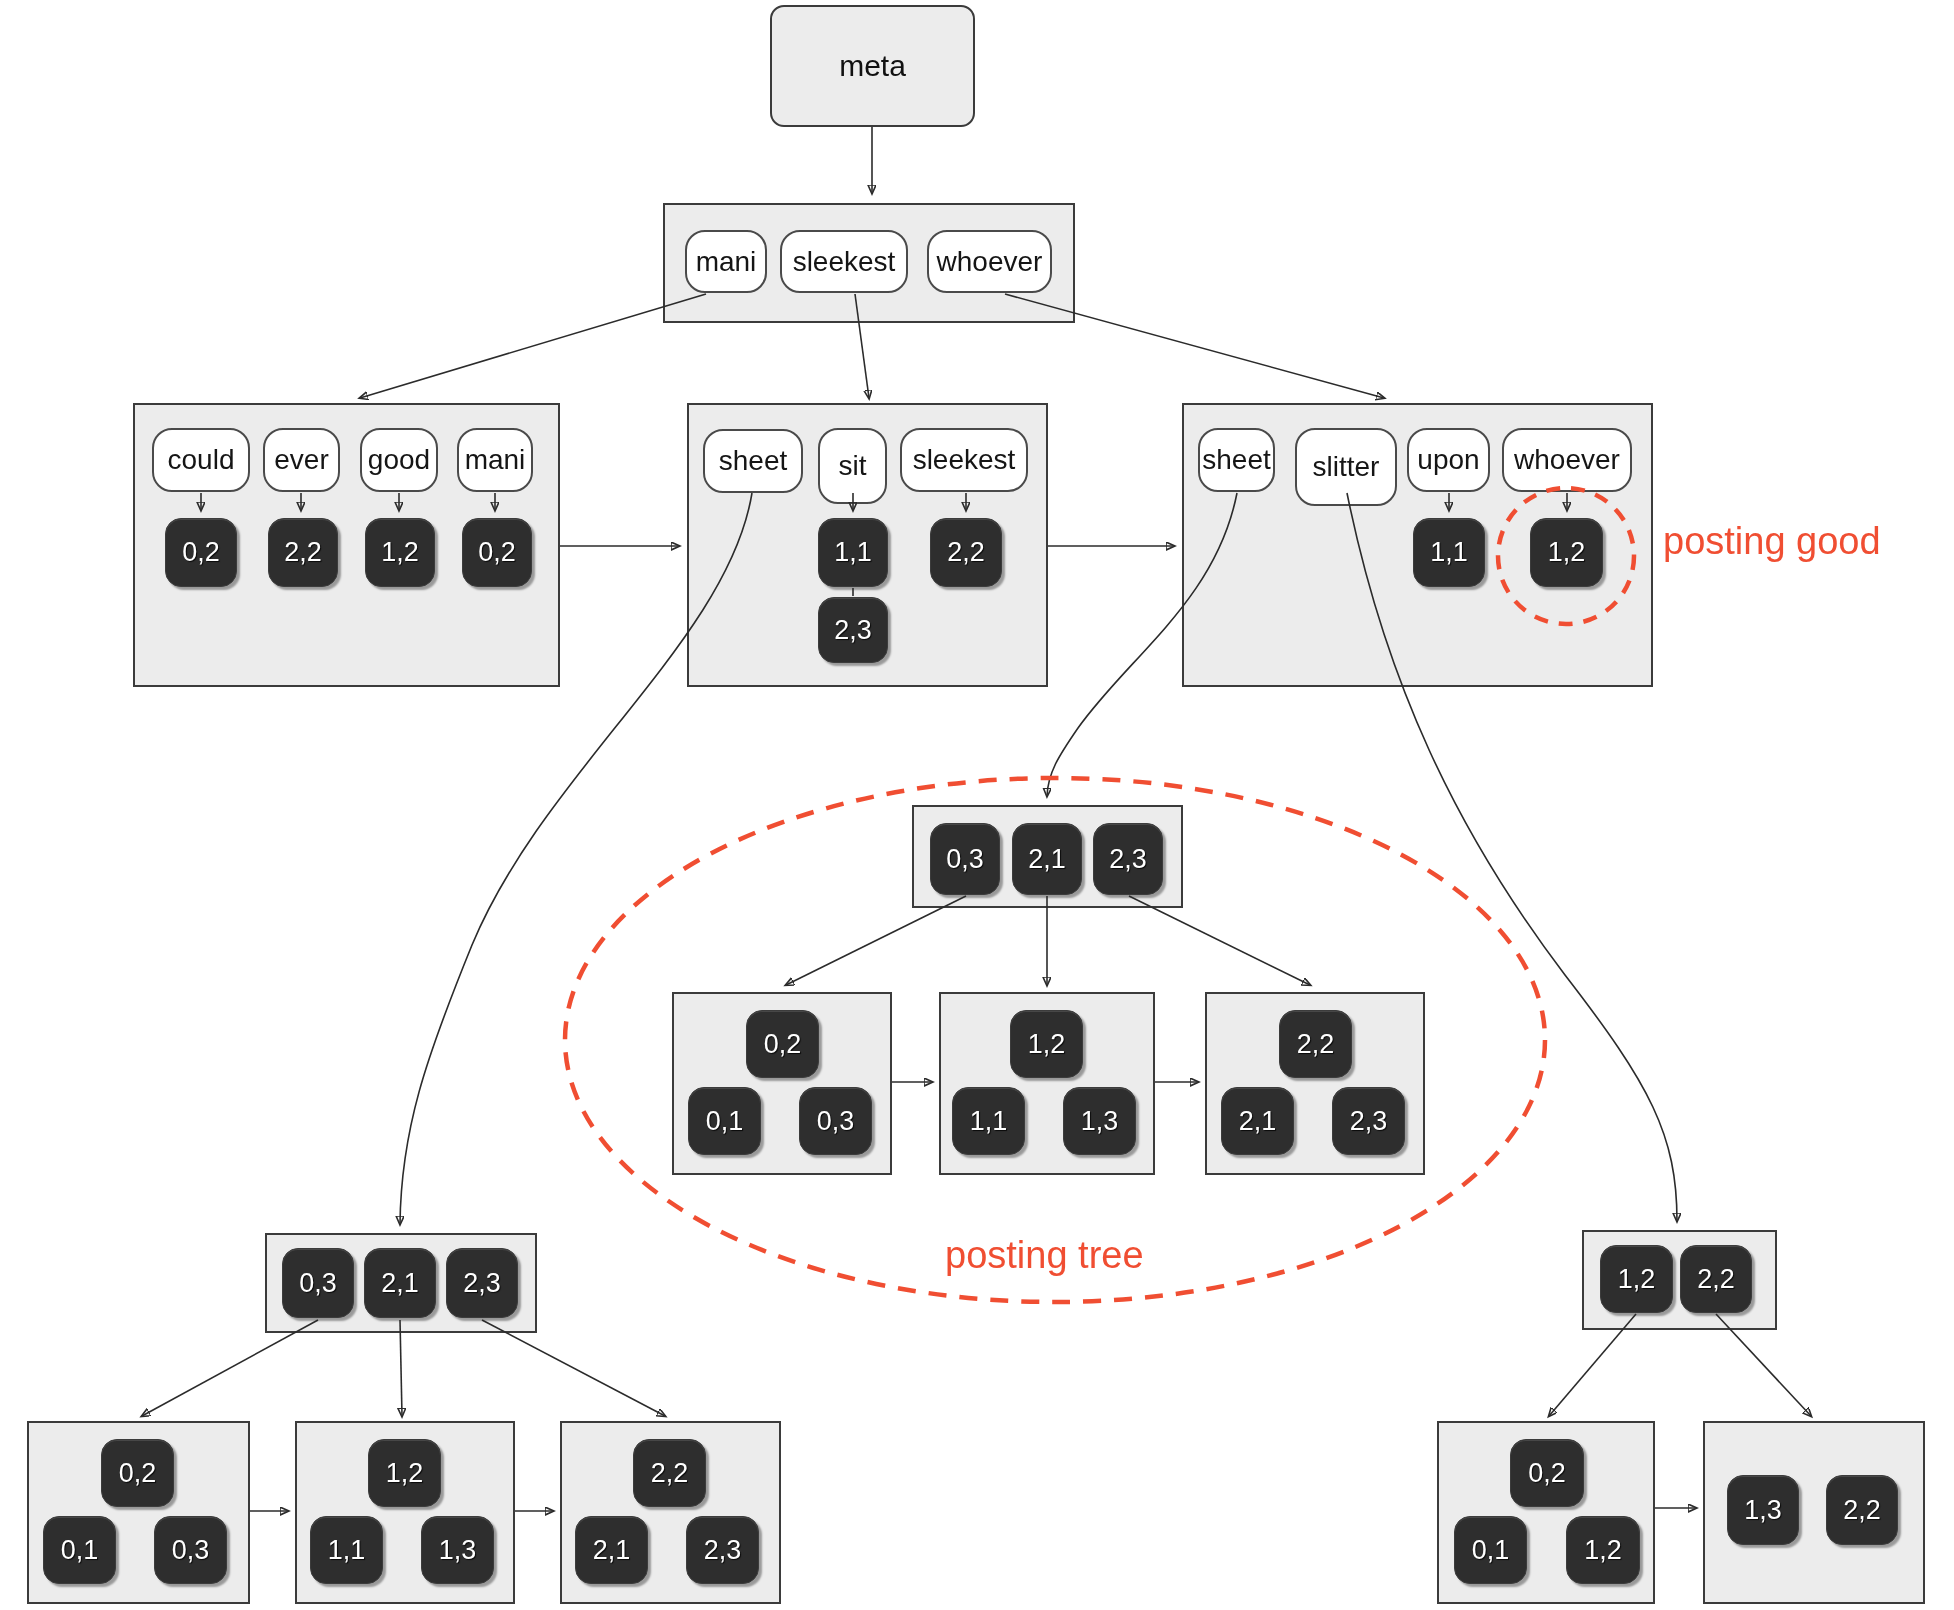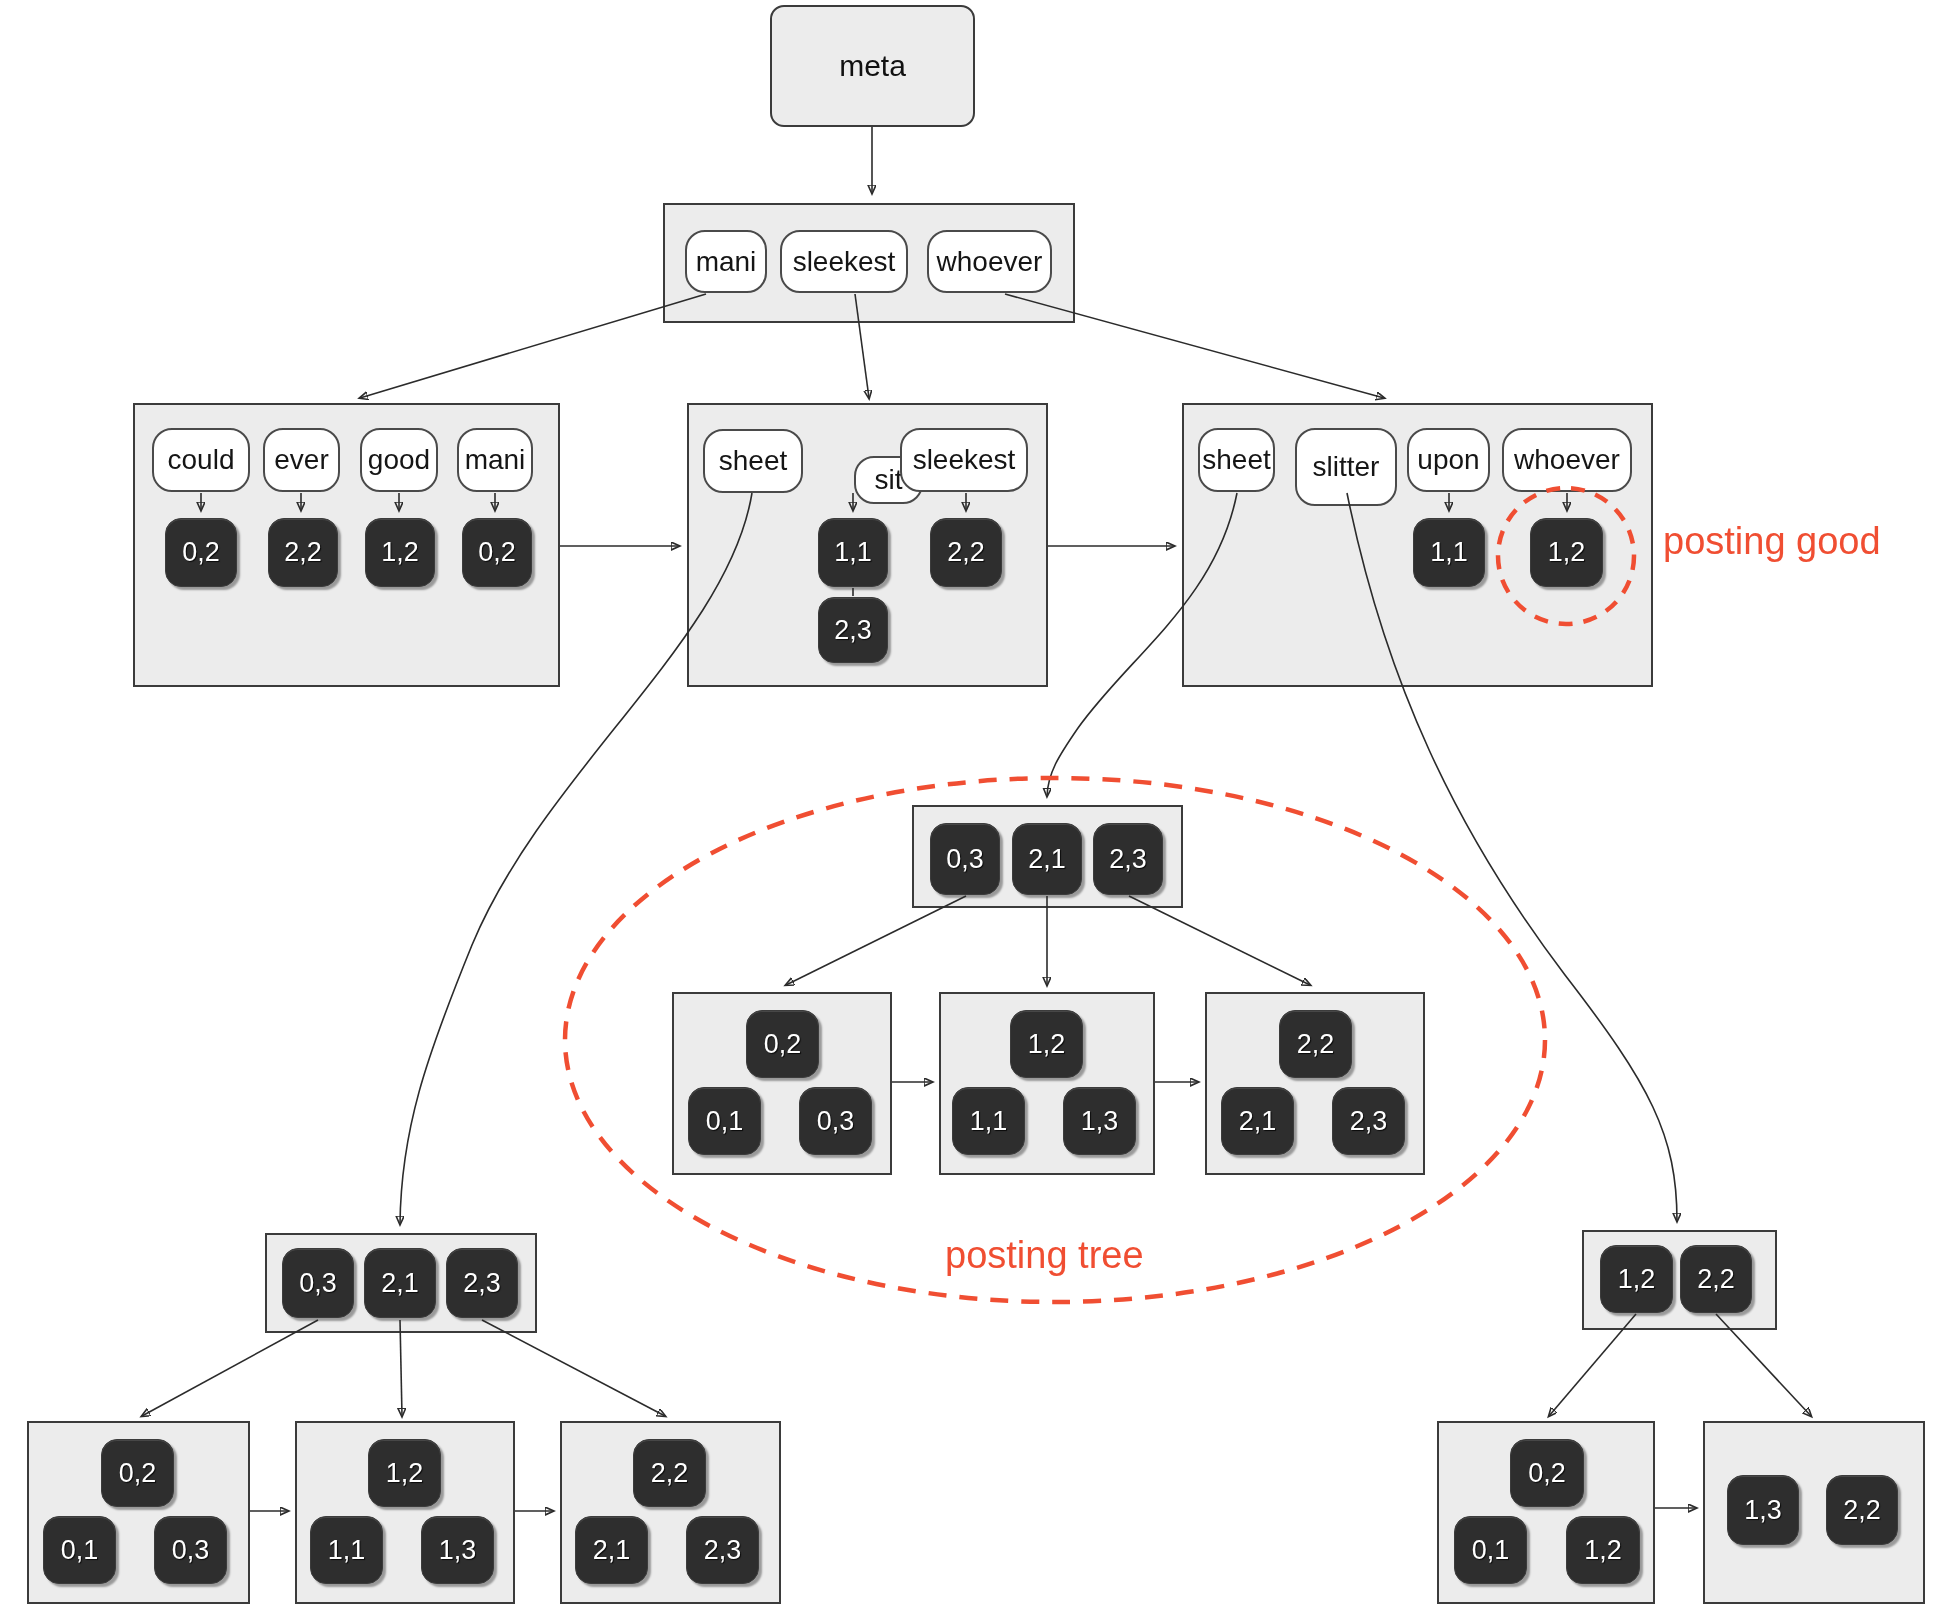--- a/index.html
+++ b/index.html
@@ -52,21 +52,21 @@
   <div class="wkey" style="left:263px;top:428px;width:77px;height:64px;">ever</div>
   <div class="wkey" style="left:360px;top:428px;width:78px;height:64px;">good</div>
   <div class="wkey" style="left:457px;top:428px;width:76px;height:64px;">mani</div>
   <div class="dkey" style="left:165px;top:518px;width:72px;height:69px;">0,2</div>
   <div class="dkey" style="left:268px;top:518px;width:70px;height:69px;">2,2</div>
   <div class="dkey" style="left:365px;top:518px;width:70px;height:69px;">1,2</div>
   <div class="dkey" style="left:462px;top:518px;width:70px;height:69px;">0,2</div>
 
   <div class="page-box" style="left:687px;top:403px;width:361px;height:284px;"></div>
   <div class="wkey" style="left:703px;top:429px;width:100px;height:64px;">sheet</div>
-  <div class="wkey" style="left:854px;top:428px;width:69px;height:48px;margin-top:28px;">sit</div>
+  <div class="wkey" style="left:818px;top:428px;width:69px;height:76px;">sit</div>
   <div class="wkey" style="left:900px;top:428px;width:128px;height:64px;">sleekest</div>
   <div class="dkey" style="left:818px;top:518px;width:70px;height:69px;">1,1</div>
   <div class="dkey" style="left:818px;top:597px;width:70px;height:66px;">2,3</div>
   <div class="dkey" style="left:930px;top:518px;width:72px;height:69px;">2,2</div>
 
   <div class="page-box" style="left:1182px;top:403px;width:471px;height:284px;"></div>
   <div class="wkey" style="left:1198px;top:428px;width:77px;height:64px;">sheet</div>
   <div class="wkey" style="left:1295px;top:428px;width:102px;height:78px;">slitter</div>
   <div class="wkey" style="left:1407px;top:428px;width:83px;height:64px;">upon</div>
   <div class="wkey" style="left:1502px;top:428px;width:130px;height:64px;">whoever</div>

